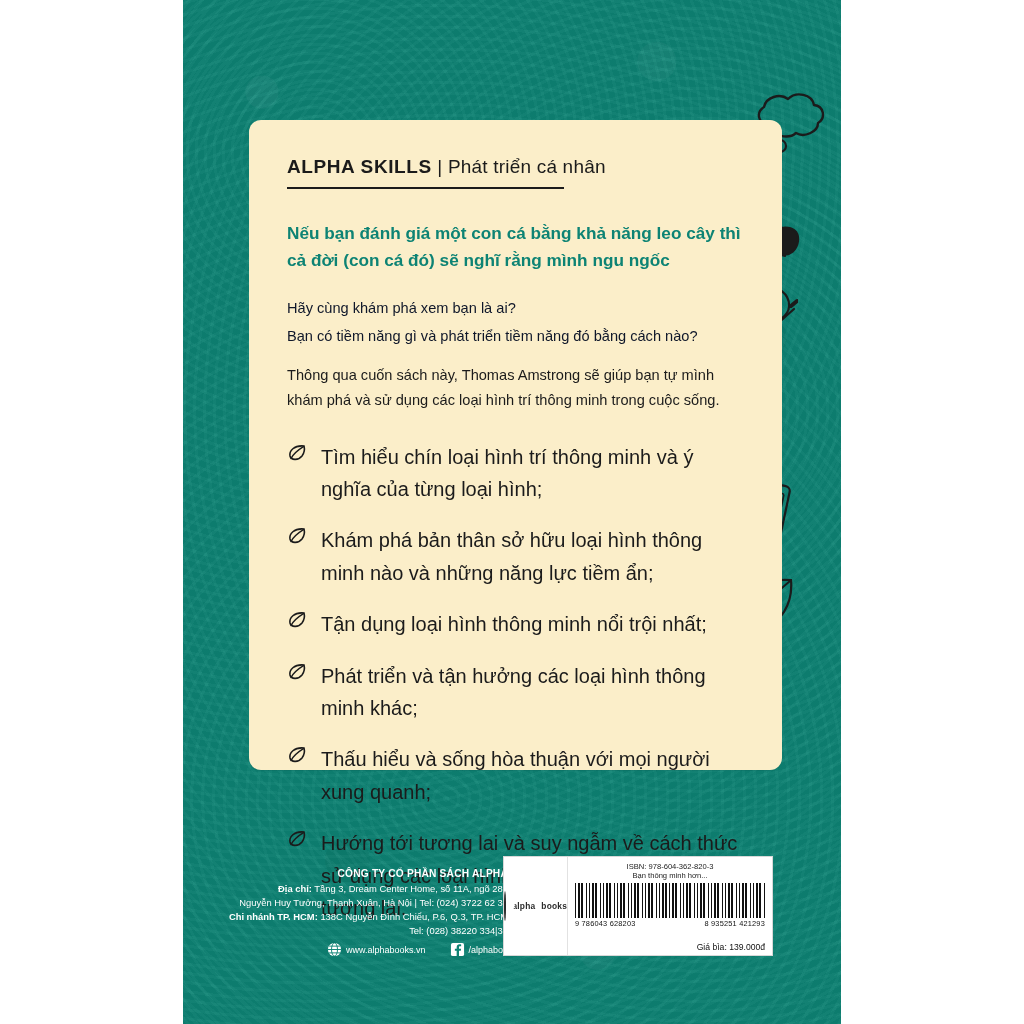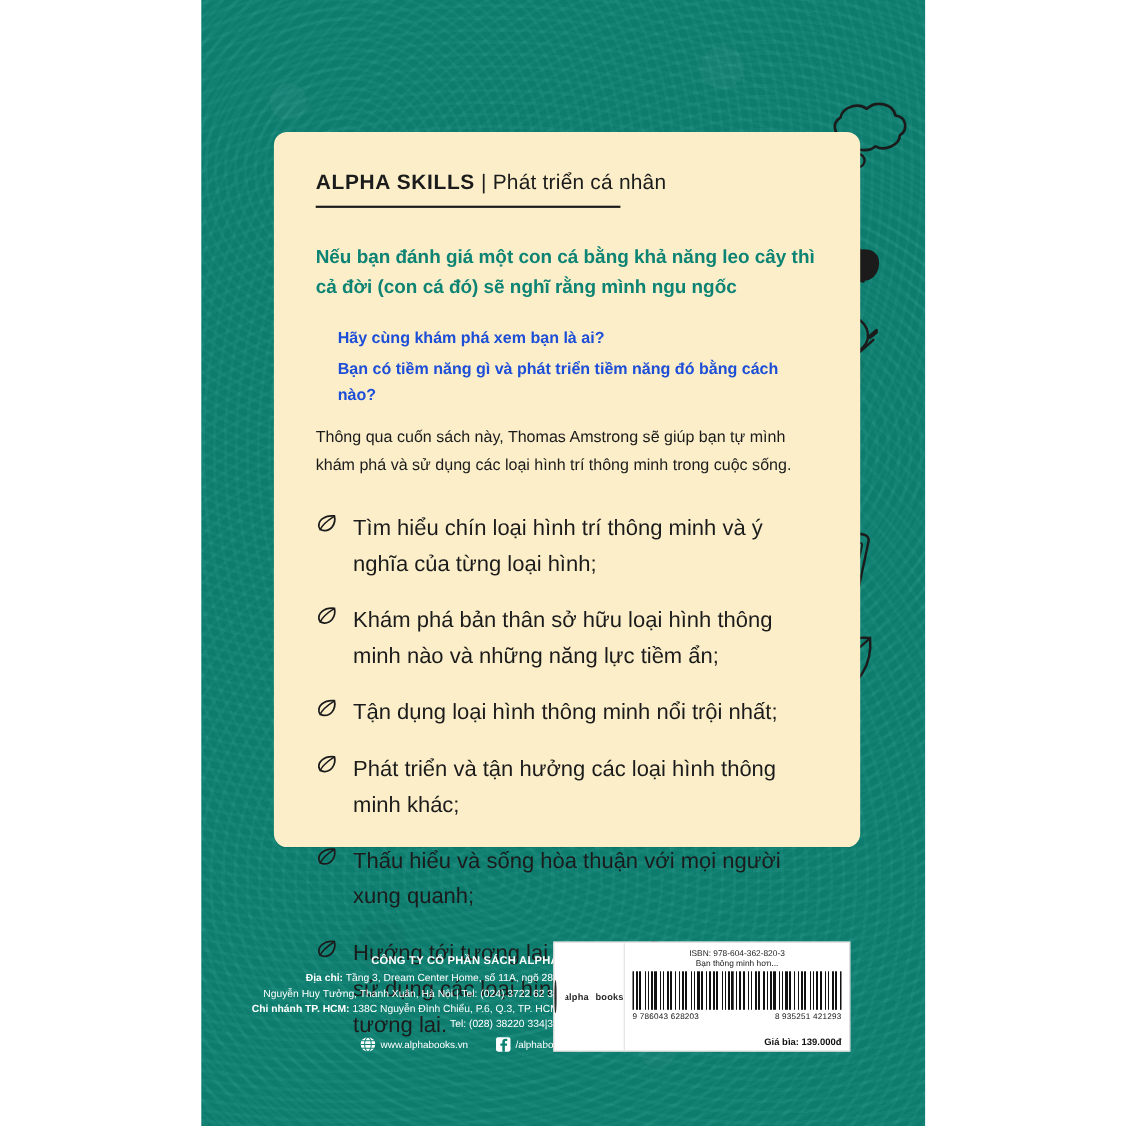--- a/index.html
+++ b/index.html
@@ -83,26 +83,25 @@
 
   .headline {
     color: #0d8374;
     font-size: 17.2px;
     line-height: 1.62;
     font-weight: bold;
     margin-bottom: 22px;
   }
 
   .lead {
-    color: #1d4ed8;
+    color: #0f172a;
     font-size: 14.6px;
     line-height: 1.62;
-    font-weight: bold;
+    font-weight: normal;
     margin-bottom: 4px;
-    margin-left: 20px;
   }
   .para {
     color: #1b1b1b;
     font-size: 14.6px;
     line-height: 1.72;
     margin-top: 14px;
   }
 
   
   ul.bullets {
@@ -232,21 +231,21 @@
   .isbn-nums {
     display: flex;
     justify-content: space-between;
     font-size: 7.4px;
     color: #111;
     margin-top: 1px;
     letter-spacing: .2px;
   }
   .price-line {
     font-size: 8.6px;
-    font-weight: bold;
+    font-weight: normal;
     color: #111;
     position: absolute;
     right: 7px;
     bottom: 3px;
   }
 </style>
 </head>
 <body>
 
 <div id="cover">

